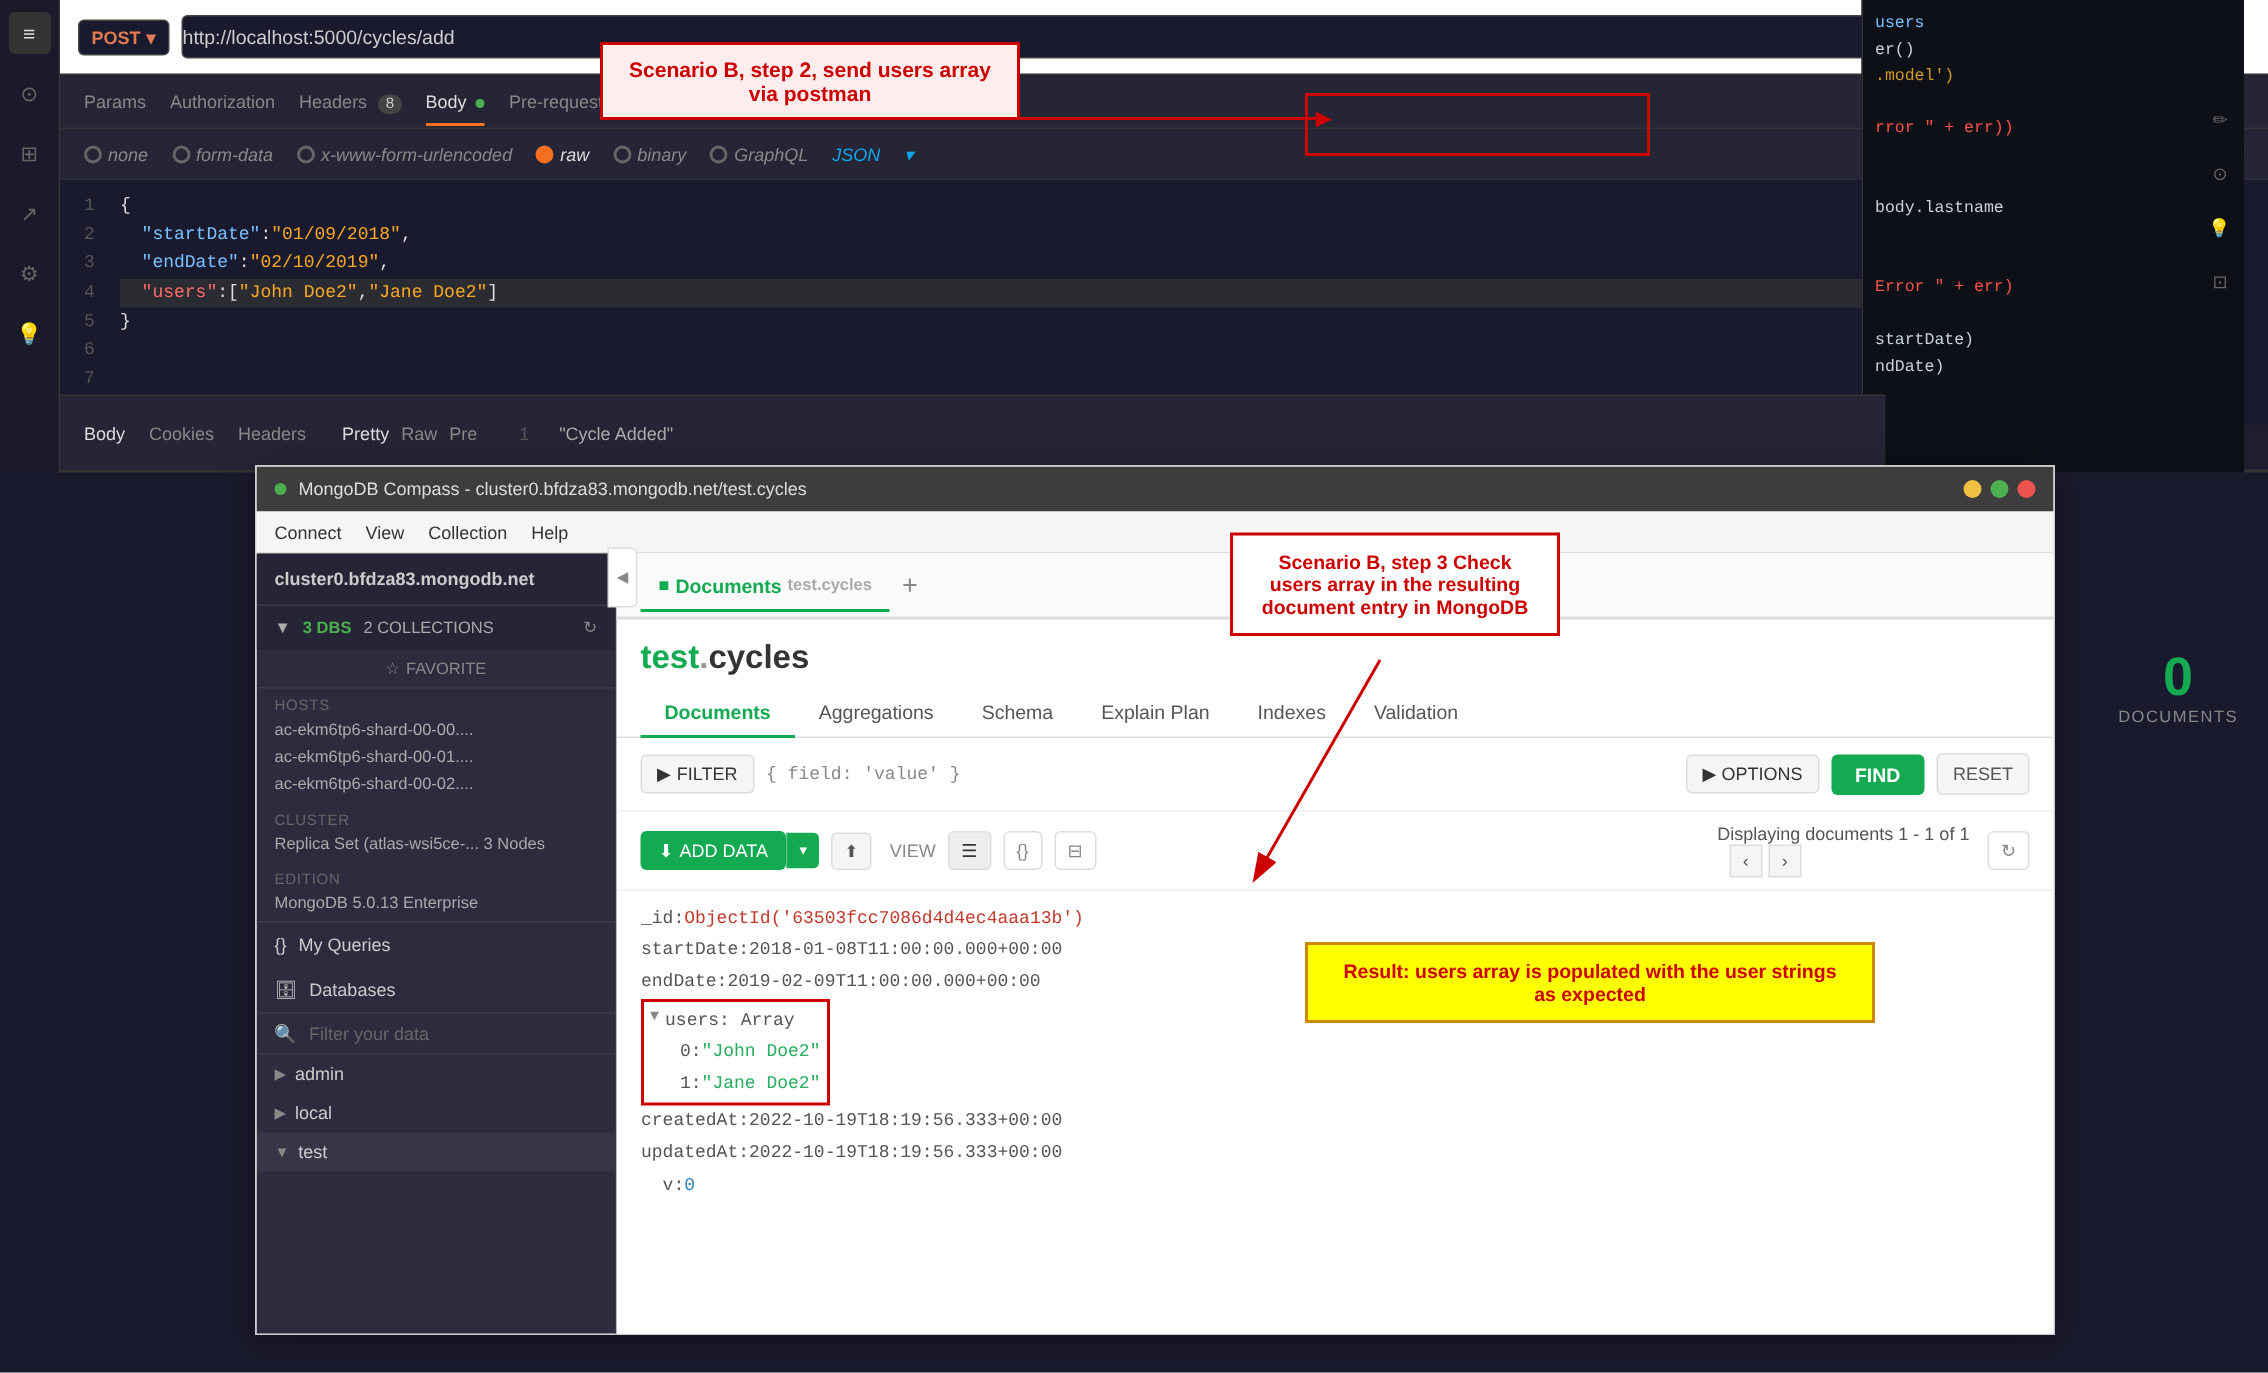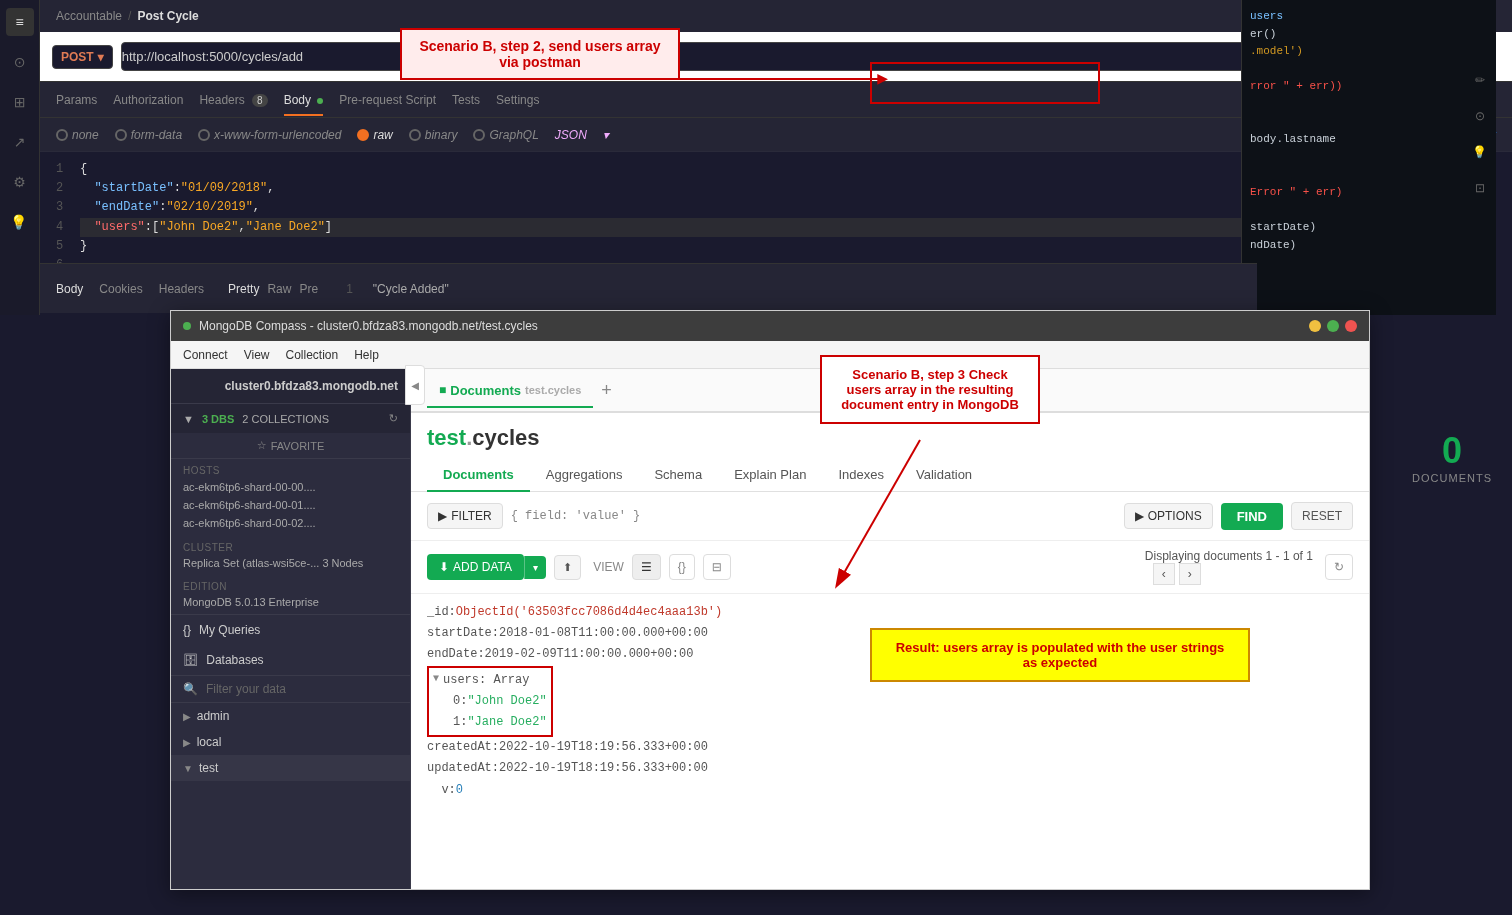--- a/index.html
+++ b/index.html
@@ -162,21 +162,21 @@
     .radio-dot {
       width: 12px; height: 12px;
       border-radius: 50%;
       border: 2px solid #666;
       display: inline-block;
     }
     .radio-dot.orange { border-color: #f37021; background: #f37021; }
     .json-select {
       background: transparent;
       border: none;
-      color: #f0abfc;
+      color: #0ea5e9;
       font-size: 12px;
       cursor: pointer;
       display: flex; gap: 16px;
     }
     .beautify-link {
       margin-left: auto;
       color: #1a7fe0;
       font-size: 12px;
       cursor: pointer;
     }
@@ -330,21 +330,21 @@
       border-right: 1px solid #3a3a4a;
       overflow: hidden;
       flex-shrink: 0;
     }
     .sidebar-cluster-name {
       background: #252535;
       padding: 10px 12px;
       font-size: 12px;
       color: #ccc;
       font-weight: bold;
-      text-align: right;
+      text-align: left;
       border-bottom: 1px solid #3a3a4a;
     }
     .sidebar-dbs-header {
       display: flex;
       align-items: center;
       padding: 8px 12px;
       font-size: 11px;
       color: #aaa;
       background: #252535;
       gap: 8px;
@@ -781,30 +781,20 @@
 
   <div class="left-icons">
     <div class="left-icon active">≡</div>
     <div class="left-icon">⊙</div>
     <div class="left-icon">⊞</div>
     <div class="left-icon">↗</div>
     <div class="left-icon">⚙</div>
     <div class="left-icon">💡</div>
   </div>
 
-  <div class="postman-breadcrumb" style="margin-left: 40px;">
-    <span style="color:#888; cursor:pointer;">Accountable</span>
-    <span style="color:#555;">/</span>
-    <span style="color:#ddd; font-weight:600;">Post Cycle</span>
-    <div style="margin-left: auto; display: flex; gap: 8px; align-items: center;">
-      <button class="icon-btn">✏</button>
-      <button class="icon-btn">💬</button>
-      <button class="icon-btn">⊡</button>
-    </div>
-  </div>
 
   <div class="postman-toolbar" style="margin-left: 40px;">
     <div class="method-select">
       <span>POST</span>
       <span>▾</span>
     </div>
     <div class="url-bar">http://localhost:5000/cycles/add</div>
     <div class="send-btn-area">
       <button class="send-btn">Send</button>
       <button class="send-dropdown">▾</button>

